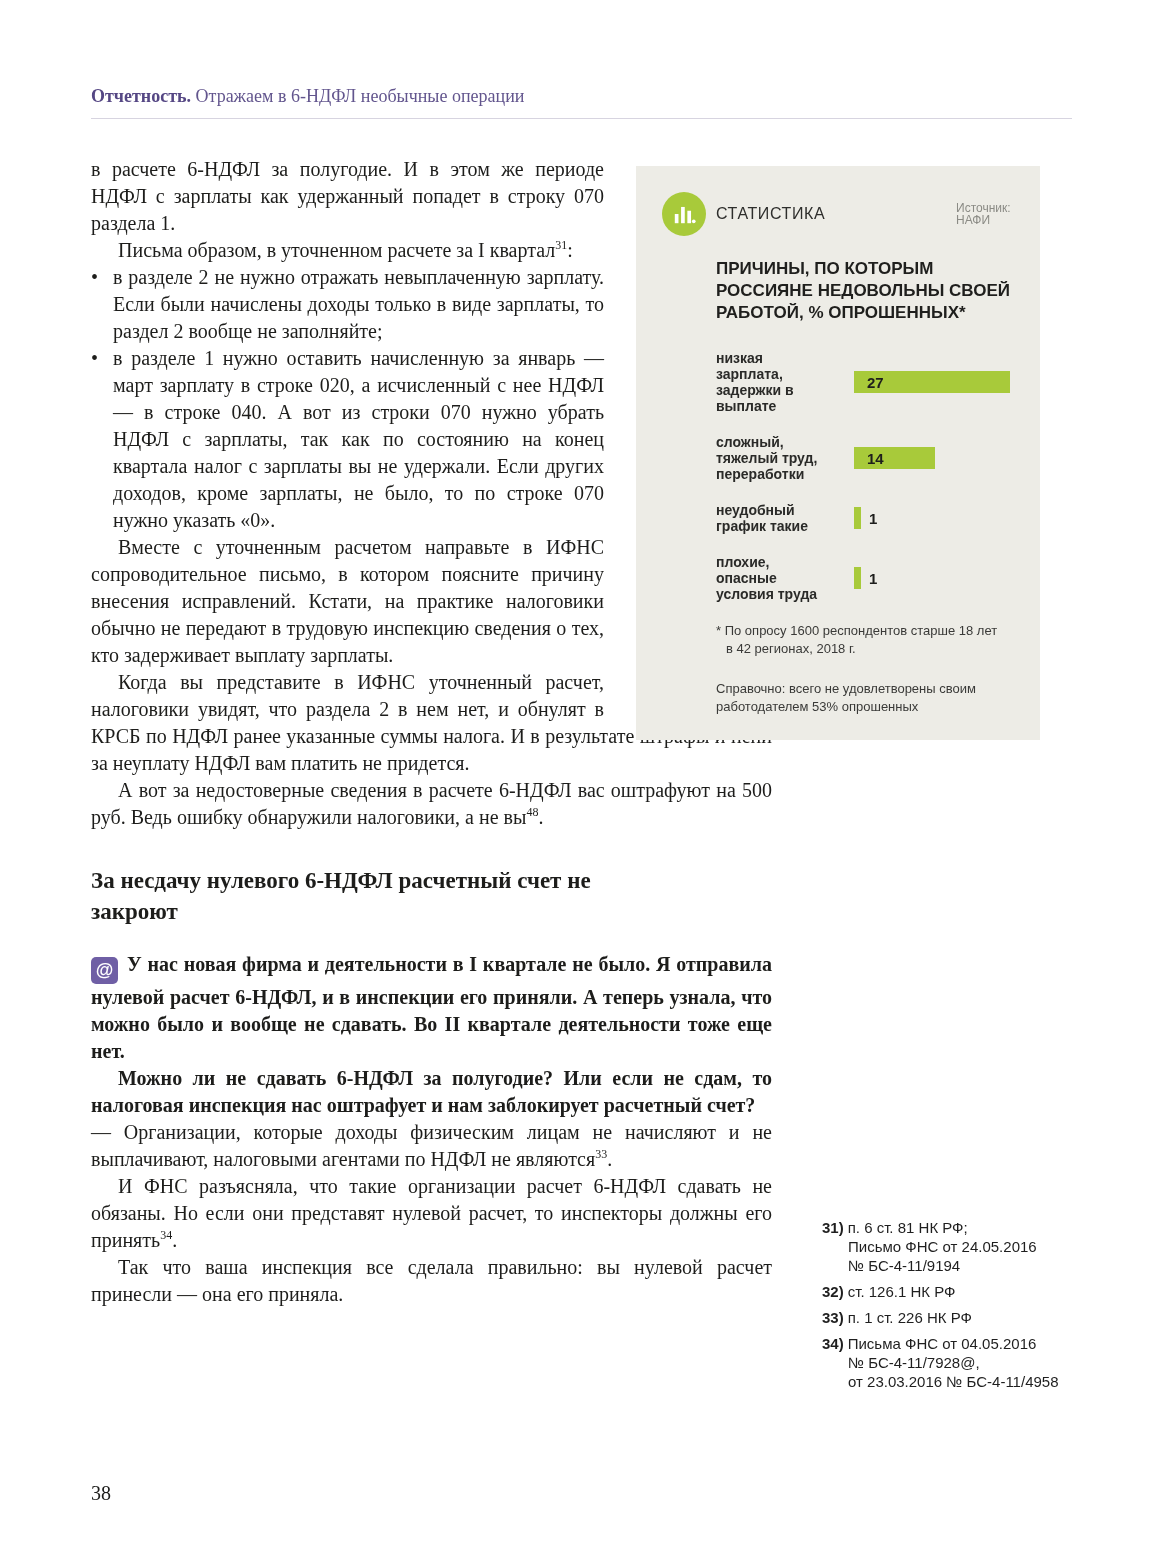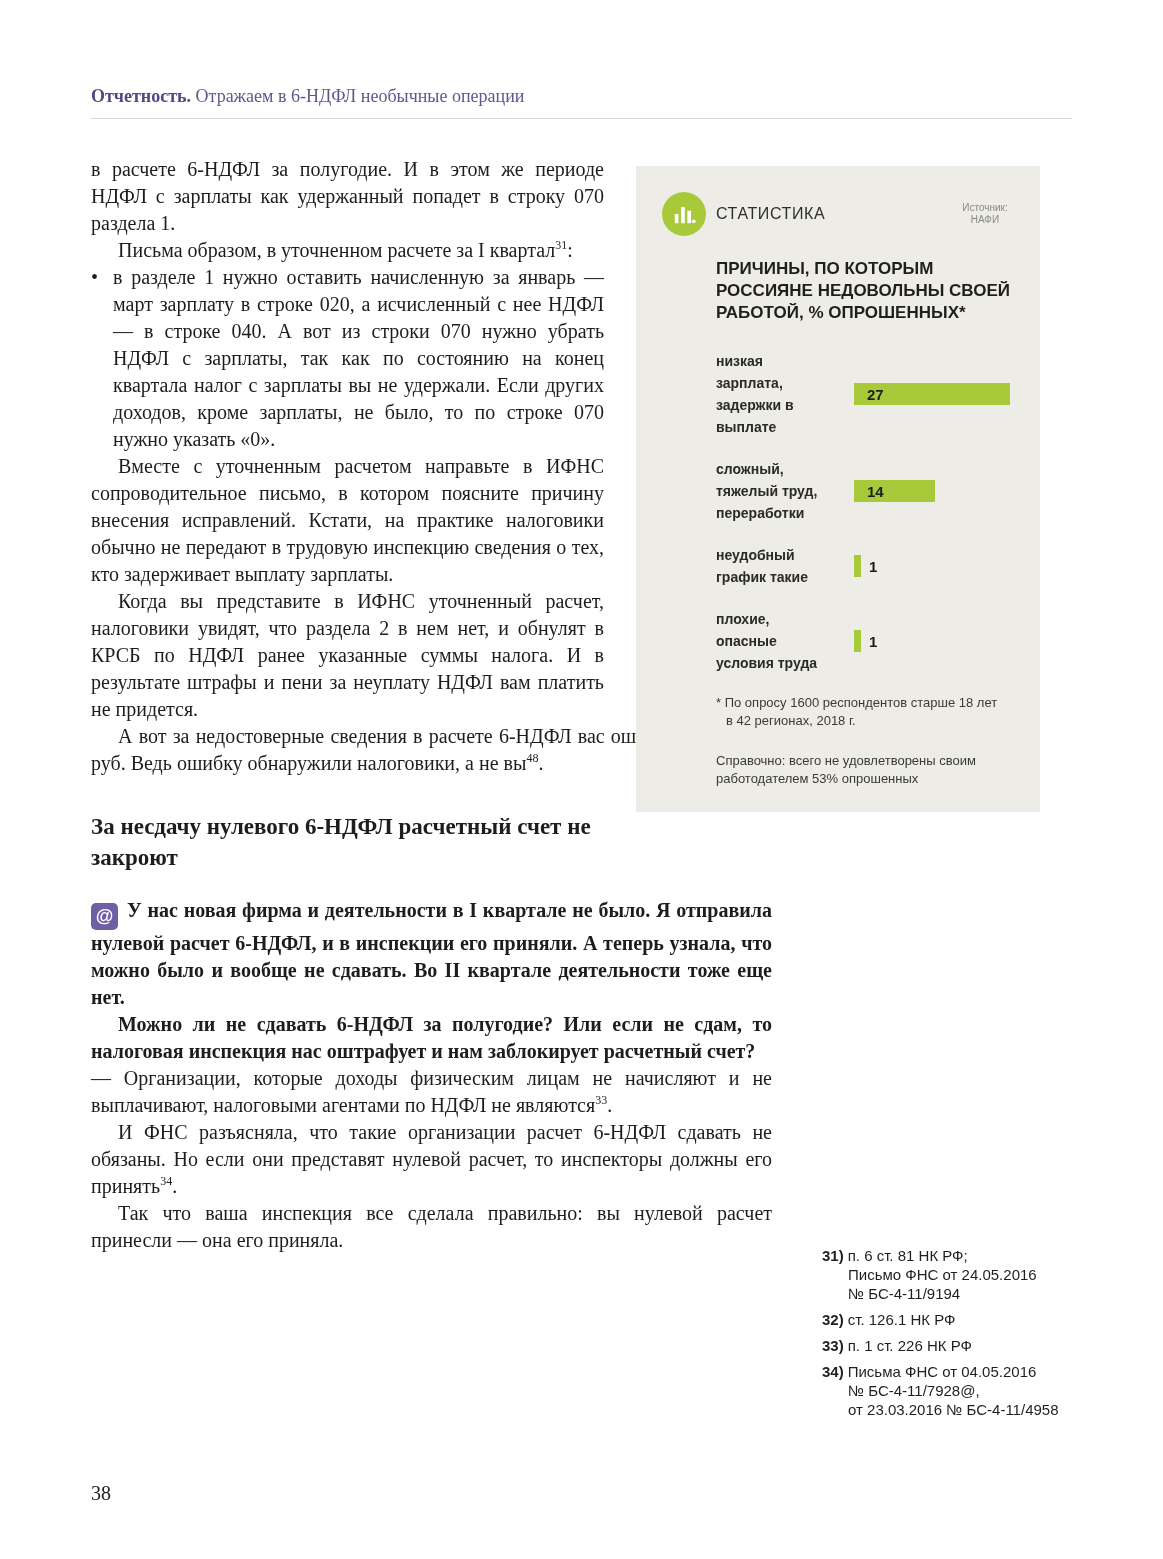--- a/index.html
+++ b/index.html
@@ -68,32 +68,32 @@
   }
   .stats-head{display:flex;align-items:center;}
   .stats-icon{
     width:44px;height:44px;border-radius:50%;
     background:var(--green);flex:0 0 44px;
     display:flex;align-items:center;justify-content:center;
   }
   .stats-label{margin-left:10px;font-size:16px;letter-spacing:.6px;color:#2e2e2c;text-align:center;}
   .stats-source{
     margin-left:auto;width:58px;
-    font-size:10px;line-height:12px;color:#8b8b85;
-    white-space:pre-line;text-align:center;
+    font-size:12px;line-height:12px;color:#8b8b85;
+    white-space:pre-line;text-align:left;
   }
   .stats-title{
     margin:22px 0 26px 54px;width:300px;
     font-size:17px;line-height:22px;font-weight:bold;color:#1f1f1d;
   }
   .chart{margin-left:54px;}
   .bar-row{display:flex;align-items:center;margin-bottom:20px;}
   .bar-label{
     width:138px;flex:0 0 138px;
-    font-size:14px;line-height:22px;font-weight:bold;color:#2a2a28;
+    font-size:14px;line-height:16px;font-weight:bold;color:#2a2a28;
     padding-right:22px;
   }
   .bar-track{position:relative;flex:1;height:22px;}
   .bar{height:22px;background:var(--green);}
   .bar-value{
     position:absolute;top:50%;transform:translateY(-50%);
     font-size:15px;font-weight:bold;color:#1e1e1c;
   }
   .stats-footnote{
     margin:4px 0 0 54px;width:296px;
@@ -101,21 +101,21 @@
     white-space:pre-line;padding-left:10px;text-indent:-10px;
   }
   .stats-reference{
     margin:22px 0 0 54px;width:296px;
     font-size:13px;line-height:18px;color:#3a3a38;
     white-space:pre-line;
   }
 
   
   .footnotes{
-    position:absolute;left:822px;top:1246px;width:256px;
+    position:absolute;left:822px;top:1218px;width:256px;
     font-family:"Liberation Sans","DejaVu Sans",sans-serif;
     font-size:15px;line-height:19px;color:#1f1f1f;
   }
   .fn{padding-left:26px;text-indent:-26px;margin-bottom:7px;}
   .fn-num{font-weight:bold;margin-right:4px;}
   .fn-text{white-space:pre-line;}
 
   .page-number{
     position:absolute;left:91px;top:1482px;
     font-size:20px;color:#1d1d1b;
@@ -130,20 +130,21 @@
     <span class="rh-bold">Отчетность.</span><span class="rh-rest"> Отражаем в 6-НДФЛ необычные операции</span>
   </div>
 
   <div class="main-col">
     <div class="wrap-spacer"></div>
 
     <p><span>в расчете 6-НДФЛ за полугодие. И в этом же периоде НДФЛ с зарплаты как удержанный попадет в строку 070 раздела 1.</span></p>
 
     <p class="indent"><span>Письма образом, в уточненном расчете за I квартал</span><sup>31</sup><span>:</span></p>
 
+    <p class="bullet"><span class="bullet-mark">•</span><span>в разделе 2 не нужно отражать невыплаченную зарплату. Если были начислены доходы только в виде зарплаты, то раздел 2 вообще не заполняйте;</span></p>
 
     <p class="bullet"><span class="bullet-mark">•</span><span>в разделе 1 нужно оставить начисленную за январь — март зарплату в строке 020, а исчисленный с нее НДФЛ — в строке 040. А вот из строки 070 нужно убрать НДФЛ с зарплаты, так как по состоянию на конец квартала налог с зарплаты вы не удержали. Если других доходов, кроме зарплаты, не было, то по строке 070 нужно указать «0».</span></p>
 
     <p class="indent"><span>Вместе с уточненным расчетом направьте в ИФНС сопроводительное письмо, в котором поясните причину внесения исправлений. Кстати, на практике налоговики обычно не передают в трудовую инспекцию сведения о тех, кто задерживает выплату зарплаты.</span></p>
 
     <p class="indent"><span>Когда вы представите в ИФНС уточненный расчет, налоговики увидят, что раздела 2 в нем нет, и обнулят в КРСБ по НДФЛ ранее указанные суммы налога. И в результате штрафы и пени за неуплату НДФЛ вам платить не придется.</span></p>
 
     <p class="indent"><span>А вот за недостоверные сведения в расчете 6-НДФЛ вас оштрафуют на 500 руб. Ведь ошибку обнаружили налоговики, а не вы</span><sup>48</sup><span>.</span></p>
 
     <h2 class="section-heading">За несдачу нулевого 6-НДФЛ расчетный счет не закроют</h2>

